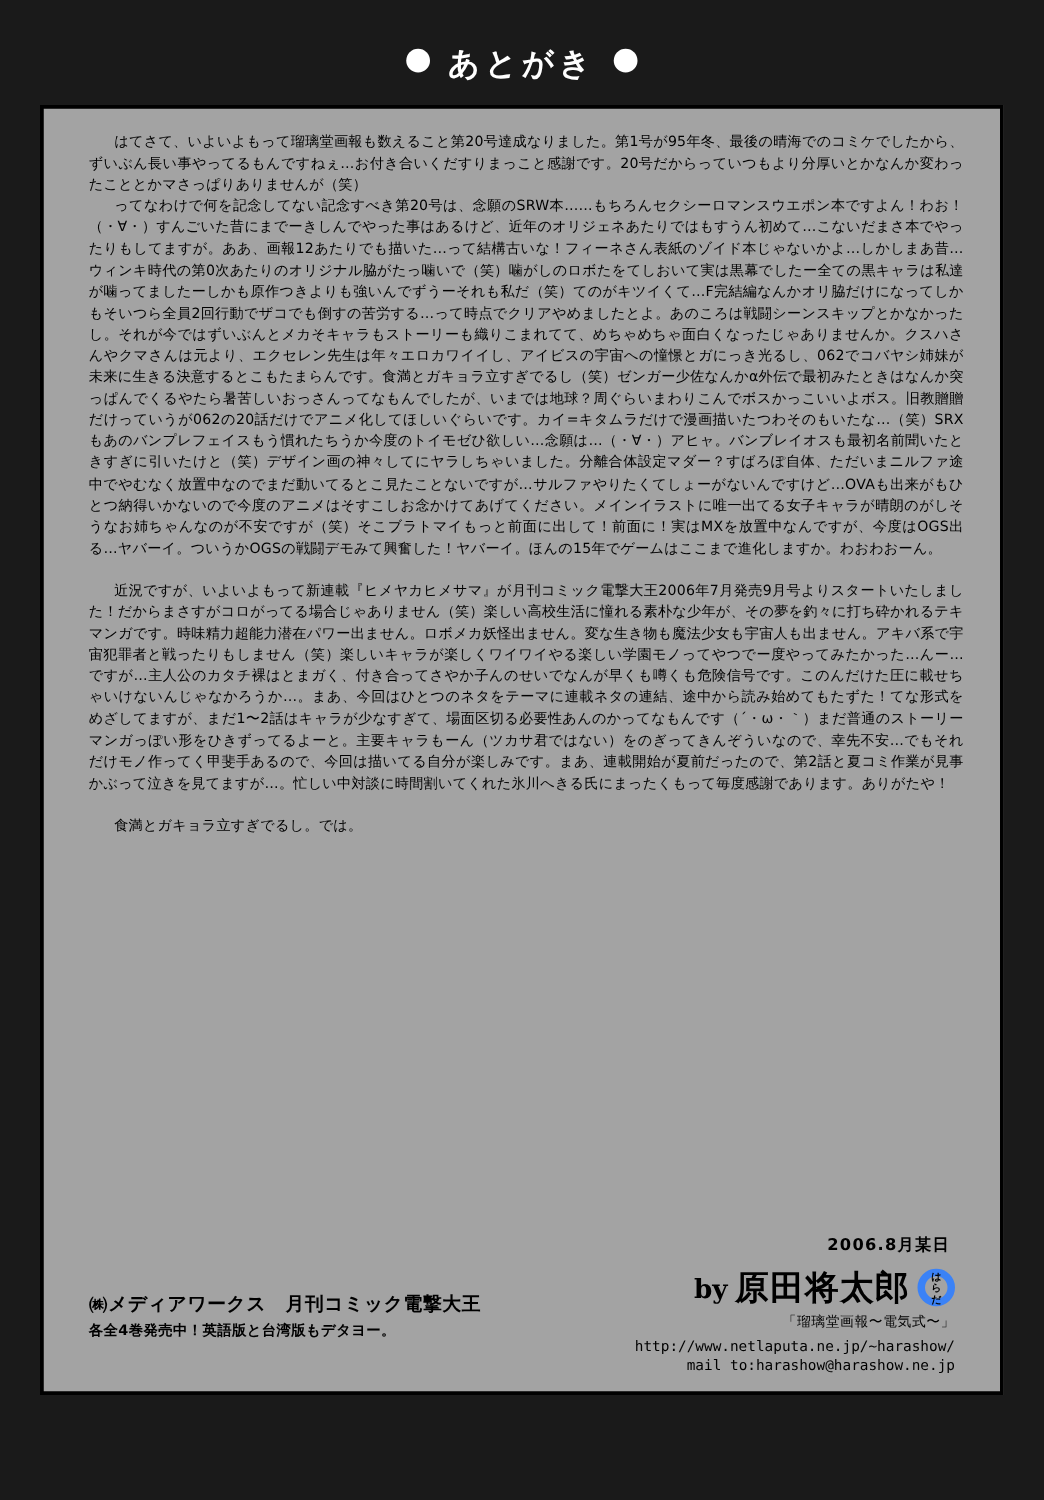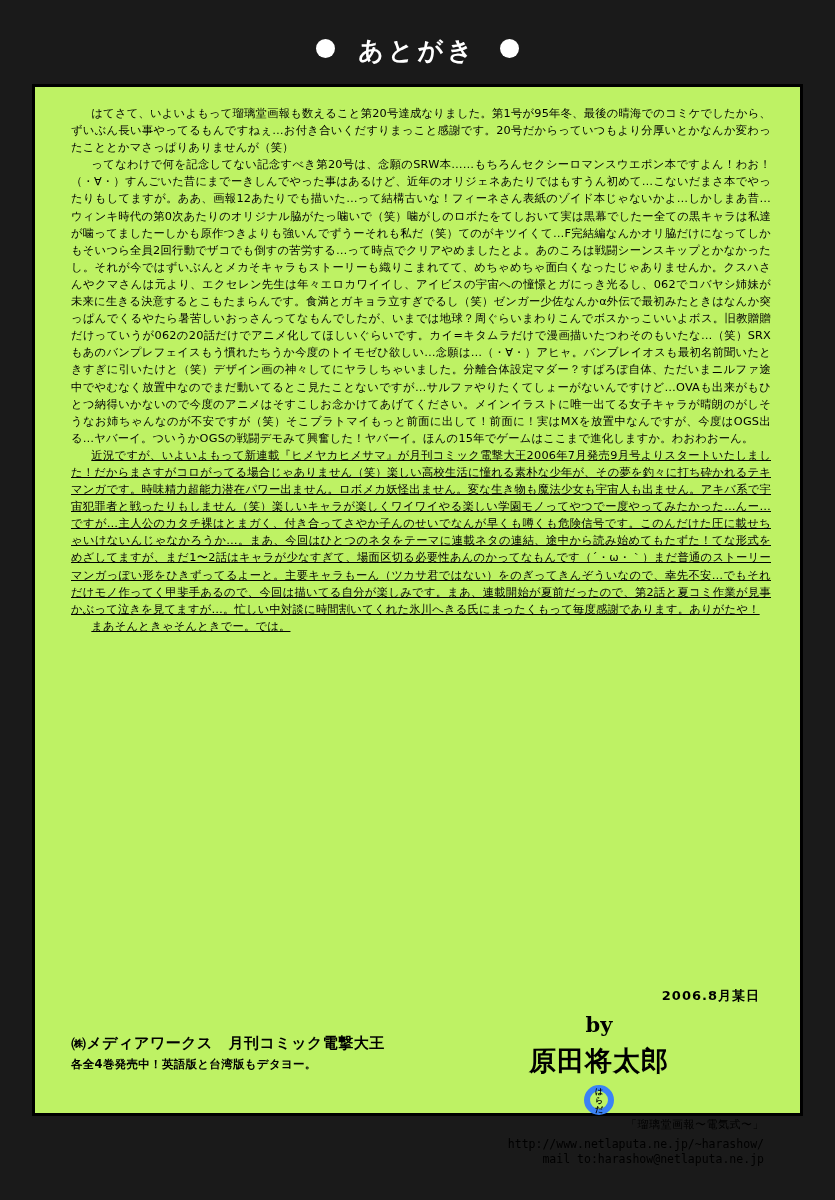--- a/index.html
+++ b/index.html
@@ -29,21 +29,21 @@
     width: 835px;
     text-align: center;
     color: #ffffff;
   }
   .title-inner {
     display: inline-block;
     position: relative;
     font-size: 25px;
     letter-spacing: 4px;
     font-weight: bold;
-    font-family: Liberation Mono, monospace;
+    font-family: Liberation Serif, serif;
   }
   .title-dot {
     display: inline-block;
     width: 19px;
     height: 19px;
     border-radius: 50%;
     background: #ffffff;
     vertical-align: middle;
     position: relative;
     top: -2px;
@@ -54,21 +54,21 @@
     padding: 0 4px;
   }
 
   
   .panel {
     position: absolute;
     left: 32px;
     top: 84px;
     width: 771px;
     height: 1032px;
-    background: #bef264;
+    background: #a3a3a3;
     border: 3px solid #000000;
     box-sizing: border-box;
   }
 
   .body-text {
     position: absolute;
     left: 36px;
     top: 18px;
     width: 700px;
     color: #000000;
@@ -76,21 +76,21 @@
     line-height: 17.1px;
     letter-spacing: 0.2px;
     text-align: justify;
     font-family: "DejaVu Sans", sans-serif;
   }
   .body-text p {
     margin: 0 0 0 0;
     text-indent: 1.8em;
   }
   .body-text p.gap {
-    text-decoration: underline;
+    margin-top: 17px;
   }
 
   
   .date-line {
     position: absolute;
     right: 40px;
     top: 900px;
     font-size: 13px;
     font-weight: bold;
     color: #000;
@@ -102,23 +102,22 @@
     position: absolute;
     right: 36px;
     top: 925px;
     width: 330px;
     text-align: right;
     color: #000;
   }
   .sig-name-row {
     display: flex;
     align-items: center;
-    justify-content: space-between;
+    justify-content: flex-end;
     gap: 6px;
-    flex-direction: column;
   }
   .sig-by {
     font-size: 21px;
     font-weight: bold;
     font-family: "DejaVu Serif", serif;
   }
   .sig-name {
     font-size: 27px;
     font-weight: bold;
     letter-spacing: 1px;
@@ -205,34 +204,34 @@
       <span class="title-dot"></span>
     </div>
   </div>
 
   <div class="panel">
 
     <div class="body-text">
       <p>はてさて、いよいよもって瑠璃堂画報も数えること第20号達成なりました。第1号が95年冬、最後の晴海でのコミケでしたから、ずいぶん長い事やってるもんですねぇ…お付き合いくだすりまっこと感謝です。20号だからっていつもより分厚いとかなんか変わったこととかマさっぱりありませんが（笑）</p>
       <p>ってなわけで何を記念してない記念すべき第20号は、念願のSRW本……もちろんセクシーロマンスウエポン本ですよん！わお！（・∀・）すんごいた昔にまでーきしんでやった事はあるけど、近年のオリジェネあたりではもすうん初めて…こないだまさ本でやったりもしてますが。ああ、画報12あたりでも描いた…って結構古いな！フィーネさん表紙のゾイド本じゃないかよ…しかしまあ昔…ウィンキ時代の第0次あたりのオリジナル脇がたっ噛いで（笑）噛がしのロボたをてしおいて実は黒幕でしたー全ての黒キャラは私達が噛ってましたーしかも原作つきよりも強いんでずうーそれも私だ（笑）てのがキツイくて…F完結編なんかオリ脇だけになってしかもそいつら全員2回行動でザコでも倒すの苦労する…って時点でクリアやめましたとよ。あのころは戦闘シーンスキップとかなかったし。それが今ではずいぶんとメカそキャラもストーリーも織りこまれてて、めちゃめちゃ面白くなったじゃありませんか。クスハさんやクマさんは元より、エクセレン先生は年々エロカワイイし、アイビスの宇宙への憧憬とガにっき光るし、062でコバヤシ姉妹が未来に生きる決意するとこもたまらんです。食満とガキョラ立すぎでるし（笑）ゼンガー少佐なんかα外伝で最初みたときはなんか突っぱんでくるやたら暑苦しいおっさんってなもんでしたが、いまでは地球？周ぐらいまわりこんでボスかっこいいよボス。旧教贈贈だけっていうが062の20話だけでアニメ化してほしいぐらいです。カイ=キタムラだけで漫画描いたつわそのもいたな…（笑）SRXもあのバンプレフェイスもう慣れたちうか今度のトイモゼひ欲しい…念願は…（・∀・）アヒャ。バンブレイオスも最初名前聞いたときすぎに引いたけと（笑）デザイン画の神々してにヤラしちゃいました。分離合体設定マダー？すばろぽ自体、ただいまニルファ途中でやむなく放置中なのでまだ動いてるとこ見たことないですが…サルファやりたくてしょーがないんですけど…OVAも出来がもひとつ納得いかないので今度のアニメはそすこしお念かけてあげてください。メインイラストに唯一出てる女子キャラが晴朗のがしそうなお姉ちゃんなのが不安ですが（笑）そこブラトマイもっと前面に出して！前面に！実はMXを放置中なんですが、今度はOGS出る…ヤバーイ。ついうかOGSの戦闘デモみて興奮した！ヤバーイ。ほんの15年でゲームはここまで進化しますか。わおわおーん。</p>
       <p class="gap">近況ですが、いよいよもって新連載『ヒメヤカヒメサマ』が月刊コミック電撃大王2006年7月発売9月号よりスタートいたしました！だからまさすがコロがってる場合じゃありません（笑）楽しい高校生活に憧れる素朴な少年が、その夢を釣々に打ち砕かれるテキマンガです。時味精力超能力潜在パワー出ません。ロボメカ妖怪出ません。変な生き物も魔法少女も宇宙人も出ません。アキバ系で宇宙犯罪者と戦ったりもしません（笑）楽しいキャラが楽しくワイワイやる楽しい学園モノってやつでー度やってみたかった…んー…ですが…主人公のカタチ裸はとまガく、付き合ってさやか子んのせいでなんが早くも噂くも危険信号です。このんだけた圧に載せちゃいけないんじゃなかろうか…。まあ、今回はひとつのネタをテーマに連載ネタの連結、途中から読み始めてもたずた！てな形式をめざしてますが、まだ1〜2話はキャラが少なすぎて、場面区切る必要性あんのかってなもんです（´・ω・｀）まだ普通のストーリーマンガっぽい形をひきずってるよーと。主要キャラもーん（ツカサ君ではない）をのぎってきんぞういなので、幸先不安…でもそれだけモノ作ってく甲斐手あるので、今回は描いてる自分が楽しみです。まあ、連載開始が夏前だったので、第2話と夏コミ作業が見事かぶって泣きを見てますが…。忙しい中対談に時間割いてくれた氷川へきる氏にまったくもって毎度感謝であります。ありがたや！</p>
-      <p class="gap">まあそんときゃそんときでー。では。</p>
+      <p class="gap">食満とガキョラ立すぎでるし。では。</p>
     </div>
 
     <div class="date-line">2006.8月某日</div>
 
     <div class="sig-block">
       <div class="sig-name-row">
         <span class="sig-by">by</span>
         <span class="sig-name">原田将太郎</span>
         <span class="sig-stamp">はらだ</span>
       </div>
       <div class="sig-sub">「瑠璃堂画報〜電気式〜」</div>
       <div class="sig-url">http://www.netlaputa.ne.jp/~harashow/</div>
-      <div class="sig-mail">mail to:harashow@netlaputa.ne.jp</div>
+      <div class="sig-mail">mail to:harashow@harashow.ne.jp</div>
     </div>
 
     <div class="pub-block">
       <div class="pub-line1">㈱メディアワークス　月刊コミック電撃大王</div>
       <div class="pub-line3">各全4巻発売中！英語版と台湾版もデタヨー。</div>
     </div>
 
   </div>
 
 

